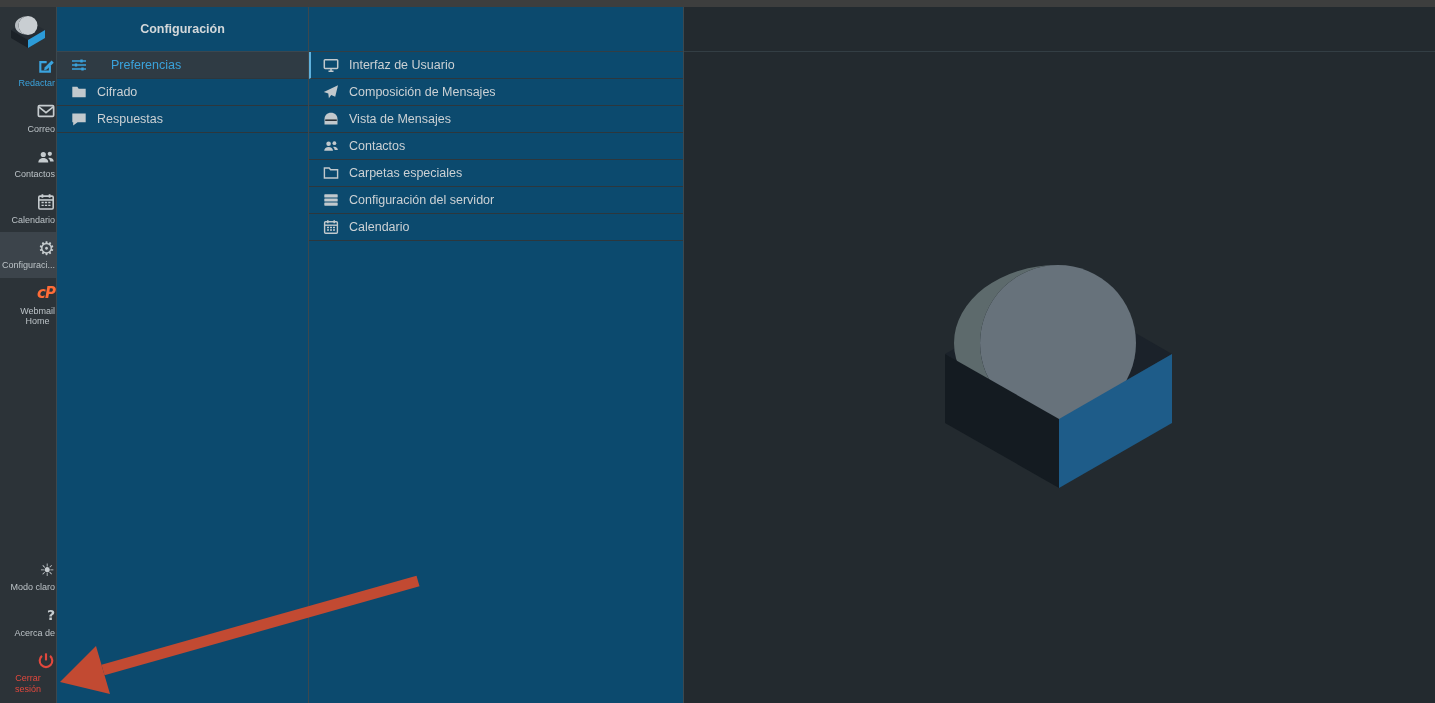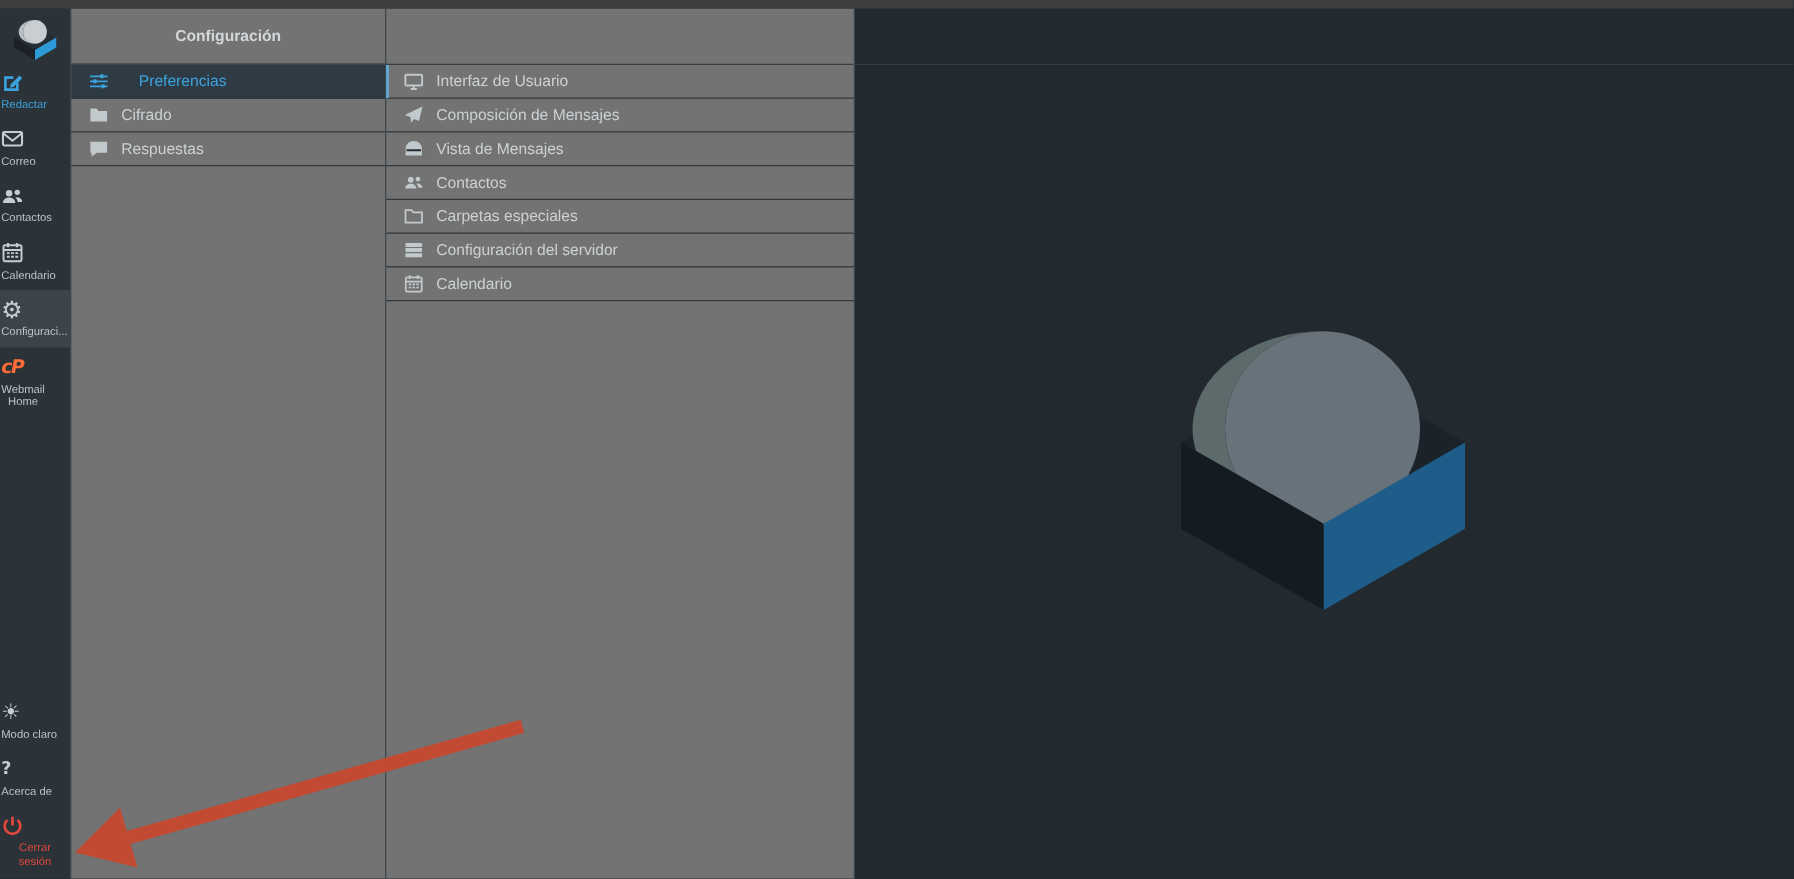--- a/index.html
+++ b/index.html
@@ -14,35 +14,35 @@
   .app { display:flex; height:696px; }
 
   
   .sidebar {
     width:57px; flex:0 0 57px; background:#2c3338;
     display:flex; flex-direction:column; align-items:stretch;
     border-right:1px solid #3c484e;
   }
   .side-logo { height:43px; display:flex; align-items:center; justify-content:center; }
   .side-item {
-    display:flex; flex-direction:column; align-items:flex-start; justify-content:center;
+    display:flex; flex-direction:column; align-items:flex-end; justify-content:center;
     padding:6px 1px 7px; cursor:pointer; color:#bcc3c7; text-align:center;
   }
   .side-item .sicon { height:19px; display:flex; align-items:center; justify-content:center; color:#c6cccf; }
   .side-item .sicon svg { width:18px; height:18px; }
   .side-item .slabel { font-size:9px; line-height:10.5px; margin-top:3px; max-width:57px; white-space:pre-line; }
   .side-item.accent .sicon, .side-item.accent .slabel { color:var(--accent); }
   .side-item.selected { background:#3c444b; }
   .side-item.danger .sicon, .side-item.danger .slabel { color:var(--danger); }
   .side-bottom { margin-top:auto; padding-bottom:2px; }
   .glyph { font-size:16px; line-height:16px; font-weight:bold; font-family:"DejaVu Sans", sans-serif; }
   .cp-glyph { font-size:15px; font-weight:bold; font-style:italic; color:var(--cpanel); letter-spacing:-1px; font-family:"DejaVu Sans", sans-serif; }
 
   
-  .col { background:#737373; display:flex; flex-direction:column; }
+  .col { background:#0c4a6e; display:flex; flex-direction:column; }
   .col2 { width:252px; flex:0 0 252px; border-right:1px solid #3c484e; }
   .col3 { width:375px; flex:0 0 375px; border-right:1px solid #3c484e; }
   .col-header {
     height:45px; flex:0 0 45px; display:flex; align-items:center; justify-content:center;
     font-size:12.5px; font-weight:bold; color:#d4d8da; border-bottom:1px solid #333e44;
   }
   .listbox { flex:1; }
   .lrow {
     height:27px; display:flex; align-items:center; gap:10px;
     padding:0 8px 0 13px; border-bottom:1px solid #2d373d;

